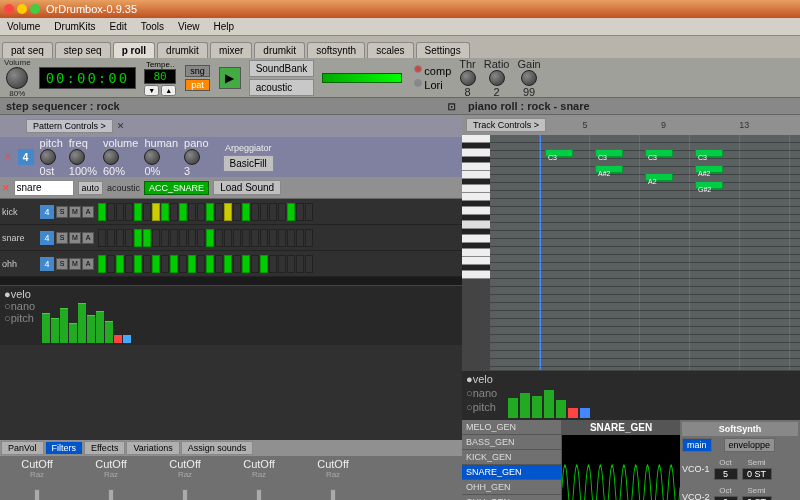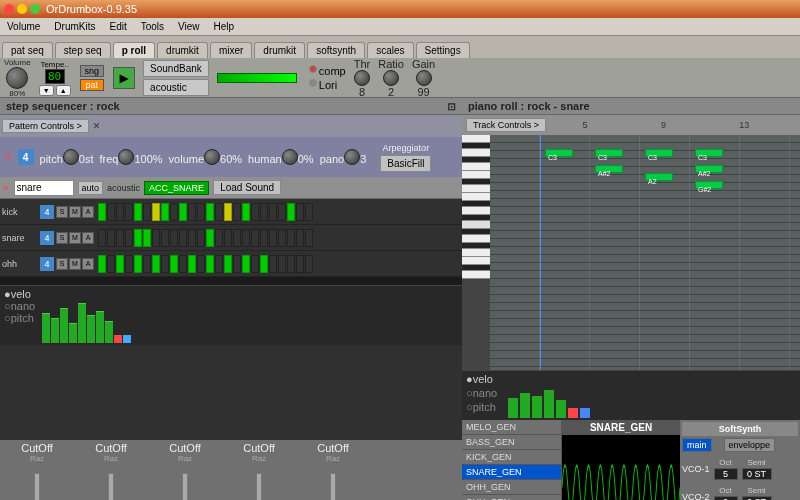--- a/index.html
+++ b/index.html
@@ -79,21 +79,21 @@
       font-family: monospace;
       padding: 2px 6px;
       border: 1px solid #444;
       letter-spacing: 2px;
     }
 
     .tempo-box {
       display: flex; flex-direction: column; align-items: center; font-size: 9px;
     }
     .tempo-input {
-      background: #000; color: #00cc00; border: 1px solid #444; width: 20px; text-align: center; font-size: 11px; font-family: monospace;
+      background: #000; color: #00cc00; border: 1px solid #444; width: 32px; text-align: center; font-size: 11px; font-family: monospace;
     }
 
     .sng-pat-group { display: flex; flex-direction: column; font-size: 9px; }
     .sng-pat-btn { background: #888; border: 1px solid #555; padding: 0 4px; font-size: 9px; cursor: pointer; margin: 1px; }
     .sng-pat-btn.active { background: #ff8800; color: #fff; }
 
     .transport-btn {
       width: 22px; height: 22px; display: flex; align-items: center; justify-content: center;
       background: #888; border: 1px solid #555; cursor: pointer; font-size: 12px; color: #000;
     }
@@ -116,42 +116,42 @@
     }
 
     .pattern-controls {
       background: #9090a0;
       padding: 2px;
       display: flex;
       align-items: center;
       gap: 4px;
       height: 22px;
     }
-    .pattern-controls-btn { background: #c0c0c8; border: 1px solid #888; padding: 1px 6px; font-size: 9px; cursor: pointer; }
+    .pattern-controls-btn { background: #c0c0c8; border: 1px solid #888; padding: 1px 6px; font-size: 9px; cursor: pointer; margin-left: 24px; }
 
     .pitch-row {
       background: #8080a0;
       padding: 2px 4px;
       display: flex;
       align-items: center;
       gap: 6px;
       height: 40px;
     }
 
     .channel-num {
       background: #4488cc; color: #fff; width: 16px; height: 16px;
       display: flex; align-items: center; justify-content: center; font-size: 10px; font-weight: bold;
     }
 
     .checkbox-group { display: flex; flex-direction: column; font-size: 9px; gap: 2px; }
     .cb-row { display: flex; align-items: center; gap: 2px; }
     .cb-dot { width: 6px; height: 6px; border-radius: 50%; background: #00ff00; }
     .cb-dot-red { background: #ff4444; }
 
-    .knob-label-group { display: flex; align-items: flex-end; font-size: 8px; color: #eee; }
+    .knob-label-group { display: flex; flex-direction: column; align-items: flex-start; font-size: 8px; color: #eee; }
 
     .arpeg-box { background: #c0c0c0; border: 1px solid #888; padding: 2px 6px; font-size: 10px; }
 
     .seq-row {
       display: flex;
       align-items: center;
       height: 26px;
       border-bottom: 1px solid #222;
       padding: 1px 2px;
       gap: 2px;
@@ -414,20 +414,21 @@
   <div class="tab">Settings</div>
 </div>
 
 <div class="main-toolbar">
   <div class="knob-group">
     <span style="font-size:8px;">Volume</span>
     <div class="knob"></div>
     <span style="font-size:8px;">80%</span>
   </div>
 
+  <div class="time-display">00:00:00</div>
 
   <div class="tempo-box">
     <span style="font-size:8px;">Tempe..</span>
     <input class="tempo-input" value="80" style="">
     <div style="display:flex;gap:2px;margin-top:1px;">
       <button style="font-size:7px;padding:0 2px;">▼</button>
       <button style="font-size:7px;padding:0 2px;">▲</button>
     </div>
   </div>
 
@@ -664,20 +665,27 @@
             <div class="vel-bar" style="height:32px;"></div>
             <div class="vel-bar" style="height:22px;"></div>
             <div style="width:8px;height:8px;background:#ff4444;"></div>
             <div style="width:8px;height:8px;background:#44aaff;"></div>
           </div>
         </div>
       </div>
 
 
       <div class="mixer-section">
+        <div class="mixer-tabs">
+          <div class="mixer-tab">PanVol</div>
+          <div class="mixer-tab active">Filters</div>
+          <div class="mixer-tab">Effects</div>
+          <div class="mixer-tab">Variations</div>
+          <div class="mixer-tab">Assign sounds</div>
+        </div>
         <div class="mixer-channels">
           <div class="mixer-channel">
             <span>CutOff</span>
             <span style="color:#aaa;font-size:8px;">Raz</span>
             <div class="mixer-fader-container">
               <div class="mixer-fader"></div>
             </div>
 
           </div>
           <div class="mixer-channel">

